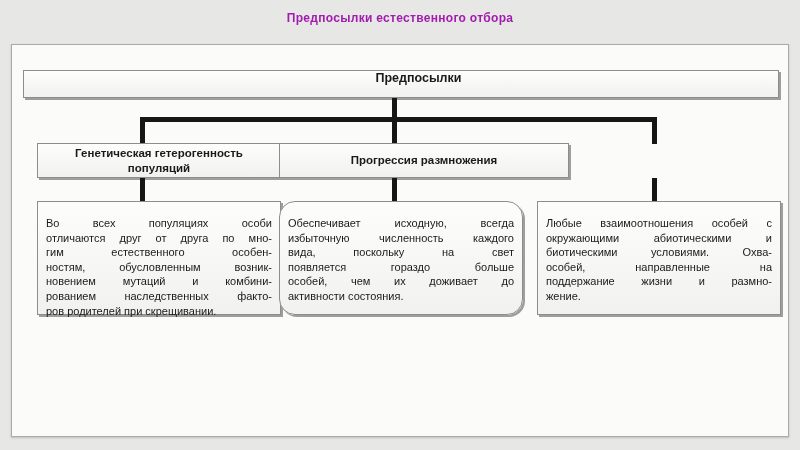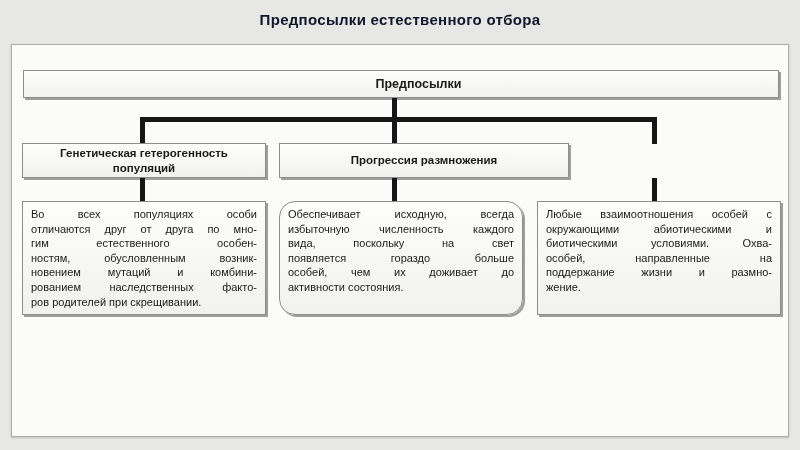--- a/index.html
+++ b/index.html
@@ -11,55 +11,55 @@
   *{margin:0;padding:0;box-sizing:border-box;}
   html,body{width:800px;height:450px;overflow:hidden;}
   body{
     background:var(--slide-background);
     font-family:"Liberation Sans","DejaVu Sans",sans-serif;
     color:#1a1a1a;
     position:relative;
   }
   .slide-title{
     position:absolute;left:0;right:0;top:11px;
-    text-align:center;font-size:15px;font-weight:bold;
-    letter-spacing:.3px;color:#0f172a;
+    text-align:center;font-size:12px;font-weight:bold;
+    letter-spacing:.3px;color:#a21caf;
   }
   .frame{
     position:absolute;left:11px;top:44px;width:778px;height:393px;
     background:var(--frame-background);
     border:1px solid #ababab;
     box-shadow:0 1px 2px rgba(0,0,0,.18);
   }
   .box{
     position:absolute;
     background:linear-gradient(180deg,#fdfdfc 0%,#f1f1ef 100%);
     border:1px solid var(--box-border);
     box-shadow:2px 2px 0 #9e9e9c;
   }
   .root-box{
     left:11px;top:25px;width:756px;height:28px;
-    display:flex;align-items:center;justify-content:center;
+    display:flex;align-items:flex-start;justify-content:center;
     font-weight:bold;font-size:12.5px;padding-left:35px;
   }
   .head-box{
     top:98px;height:35px;
     display:flex;align-items:center;justify-content:center;
     text-align:center;font-weight:bold;font-size:11.5px;line-height:1.25;
     padding:2px 8px;
   }
   .desc-box{
     top:156px;height:114px;
     font-size:11px;line-height:14.6px;
-    padding:5px 8px 4px 8px;
+    padding:14px 8px 4px 8px;
   }
   .line{position:absolute;background:var(--connector);}
   .jline{text-align:justify;text-align-last:justify;}
   .jline.last{text-align-last:left;}
-  .pos-c1{left:10px;width:244px;}
+  .pos-c1{left:25px;width:244px;}
   .pos-c2{left:267px;width:290px;}
   .pos-c3{left:525px;width:244px;}
   .desc-box.pos-c2{width:244px;border-radius:16px;}
 </style>
 </head>
 <body>
 
 <div class="slide-title">Предпосылки естественного отбора</div>
 
 <div class="frame">

